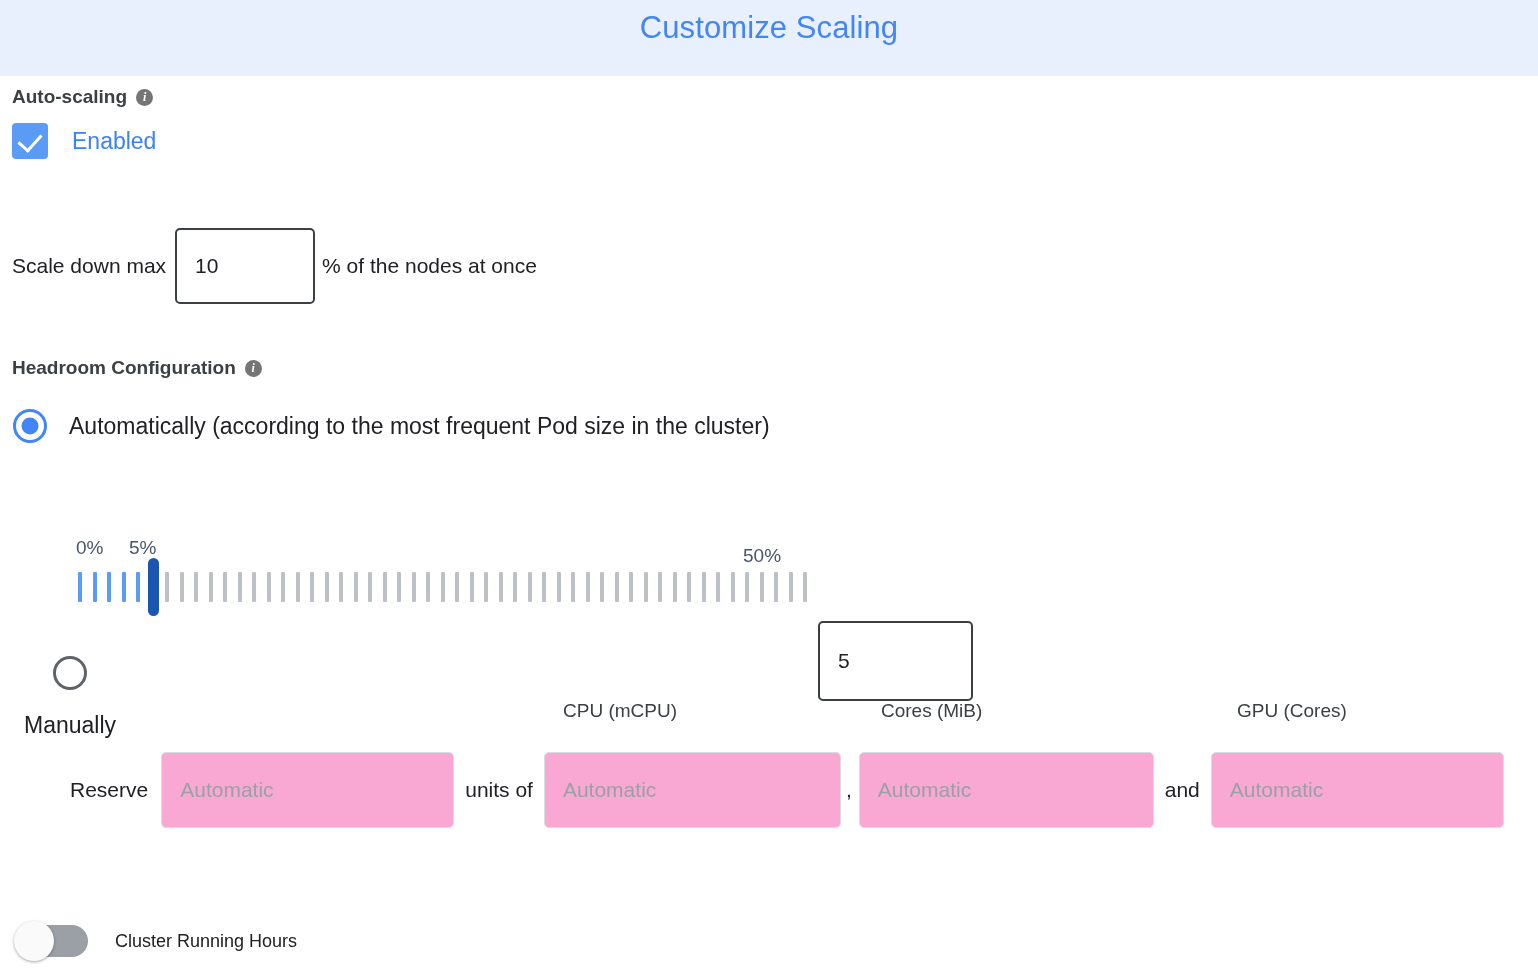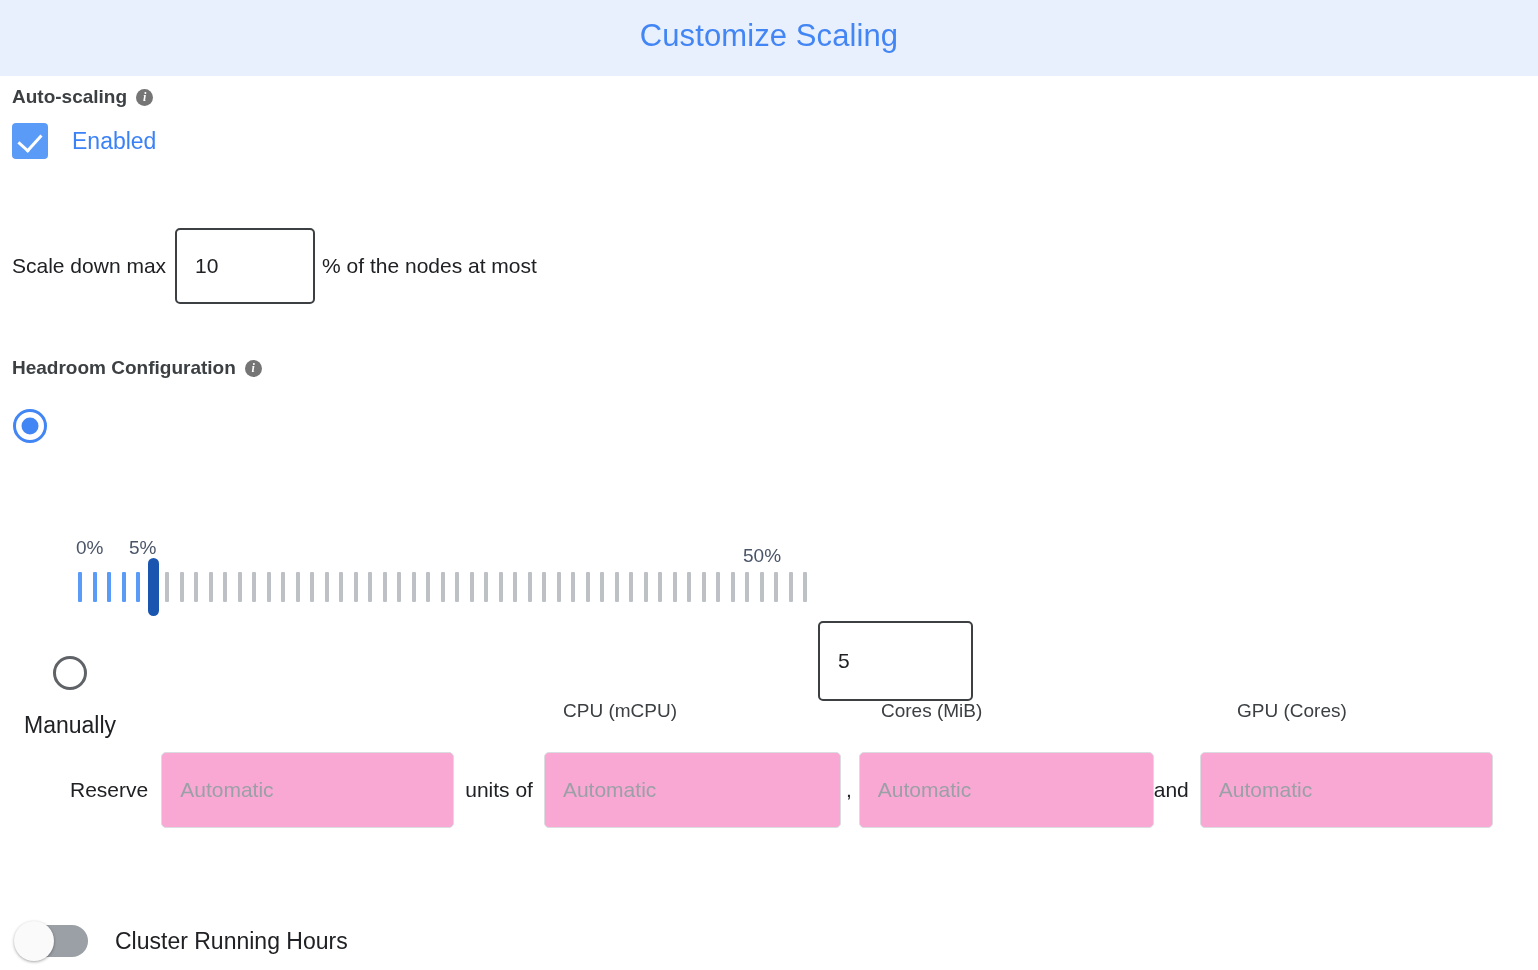--- a/index.html
+++ b/index.html
@@ -13,21 +13,21 @@
   }
 
   
   .dialog-header {
     width: 1538px;
     height: 76px;
     background: #e9f0fd;
     display: flex;
     align-items: flex-start;
     justify-content: center;
-    padding-top: 16px;
+    padding-top: 8px;
   }
   .dialog-title {
     font-size: 31px;
     color: #4285f4;
     font-weight: 400;
     letter-spacing: 0.1px;
     line-height: 40px;
   }
 
   
@@ -227,21 +227,21 @@
     flex: none;
   }
   .toggle .knob {
     position: absolute;
     left: -4px; top: -4px;
     width: 40px; height: 40px;
     border-radius: 50%;
     background: #fafafa;
     box-shadow: 0 1px 3px rgba(0,0,0,0.35);
   }
-  .toggle-label { font-size: 23px; color: #202124; }
+  .toggle-label { font-size: 18px; color: #202124; }
 </style>
 </head>
 <body>
 
 <div class="dialog-header">
   <div class="dialog-title">Customize Scaling</div>
 </div>
 
 <div class="body">
 
@@ -251,30 +251,31 @@
   </div>
 
   <div class="check-row" style="left:12px; top:47px;">
     <span class="checkbox"></span>
     <span class="check-label">Enabled</span>
   </div>
 
   <div class="scale-row" style="left:12px; top:152px;">
     <span class="scale-text">Scale down max</span>
     <input class="num-input" type="text" value="10" style="">
-    <span class="scale-text scale-suffix">% of the nodes at most</span>
+    <span class="scale-text scale-suffix">% of the nodes at once</span>
   </div>
 
   <div class="section-label" style="left:12px; top:281px;">
     <span>Headroom Configuration</span>
     <span class="info-icon">i</span>
   </div>
 
   <div class="radio-row" style="left:13px; top:333px;">
     <span class="radio checked"></span>
+    <span class="radio-label">Automatically (according to the most frequent Pod size in the cluster)</span>
   </div>
 
 
   <div class="slider-wrap" style="left:78px; top:461px; width:730px;">
     <div class="slider-tag" style="left:-2px; top:0px;">0%</div>
     <div class="slider-tag" style="left:51px; top:0px;">5%</div>
     <div class="slider-tag" style="left:665px; top:8px;">50%</div>
     <div class="slider-ticks" id="slider-ticks" style="top:28px;">
       <div class="slider-thumb" id="slider-thumb" style="left: 69.5px;"></div>
     <span class="tick filled"></span>
@@ -342,21 +343,21 @@
   <div class="col-header" style="left:881px; top:624px;">Cores (MiB)</div>
   <div class="col-header" style="left:1237px; top:624px;">GPU (Cores)</div>
 
   <div class="reserve-row" style="left:70px; top:676px;">
     <span class="rl-text">Reserve</span>
     <input class="auto-input" style="width: 293px; margin-left: 13px;" type="text" placeholder="Automatic">
     <span class="rl-text" style="margin-left:11px;">units of</span>
     <input class="auto-input" style="width: 297px; margin-left: 11px;" type="text" placeholder="Automatic">
     <span class="rl-text" style="margin-left:5px;">,</span>
     <input class="auto-input" style="width: 295px; margin-left: 7px;" type="text" placeholder="Automatic">
-    <span class="rl-text" style="">and</span>
+    <span class="rl-text" style="margin-left:11px;">and</span>
     <input class="auto-input" style="width: 293px; margin-left: 11px;" type="text" placeholder="Automatic">
   </div>
 
   <div class="toggle-row" style="left:18px; top:849px;">
     <span class="toggle">
       <span class="knob"></span>
     </span>
     <span class="toggle-label">Cluster Running Hours</span>
   </div>
 

